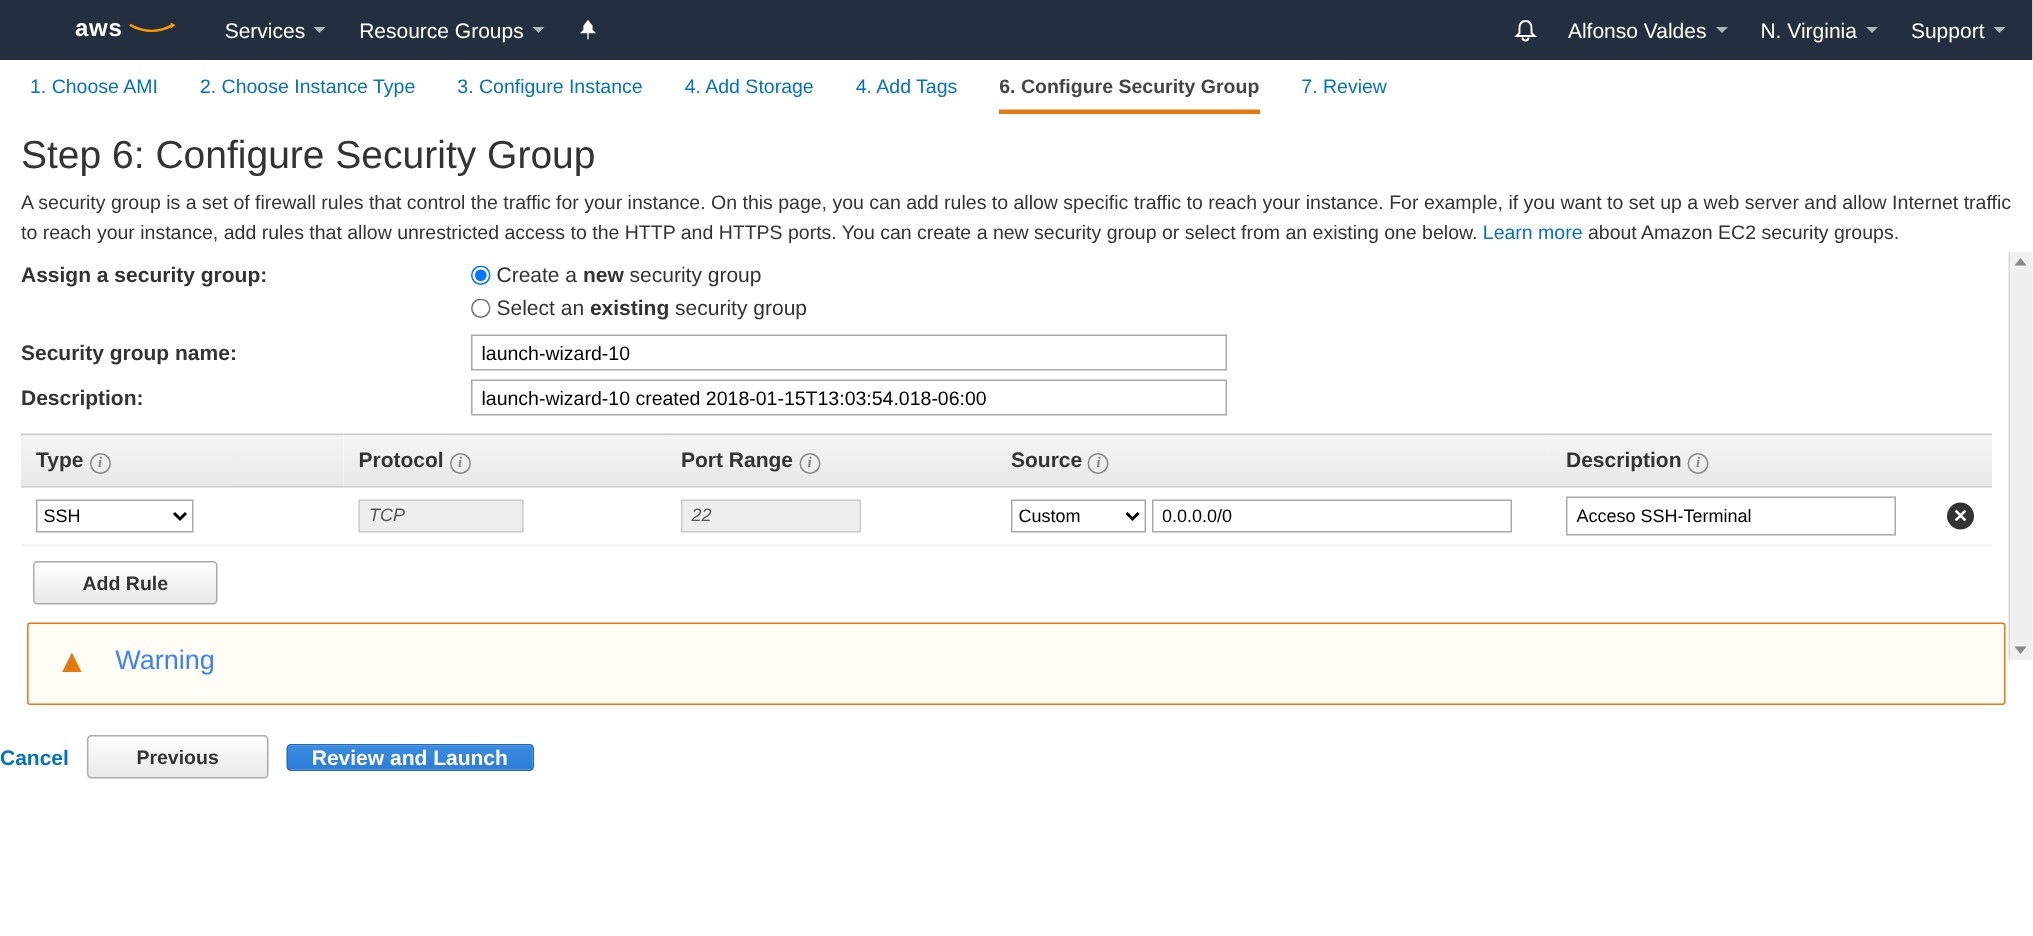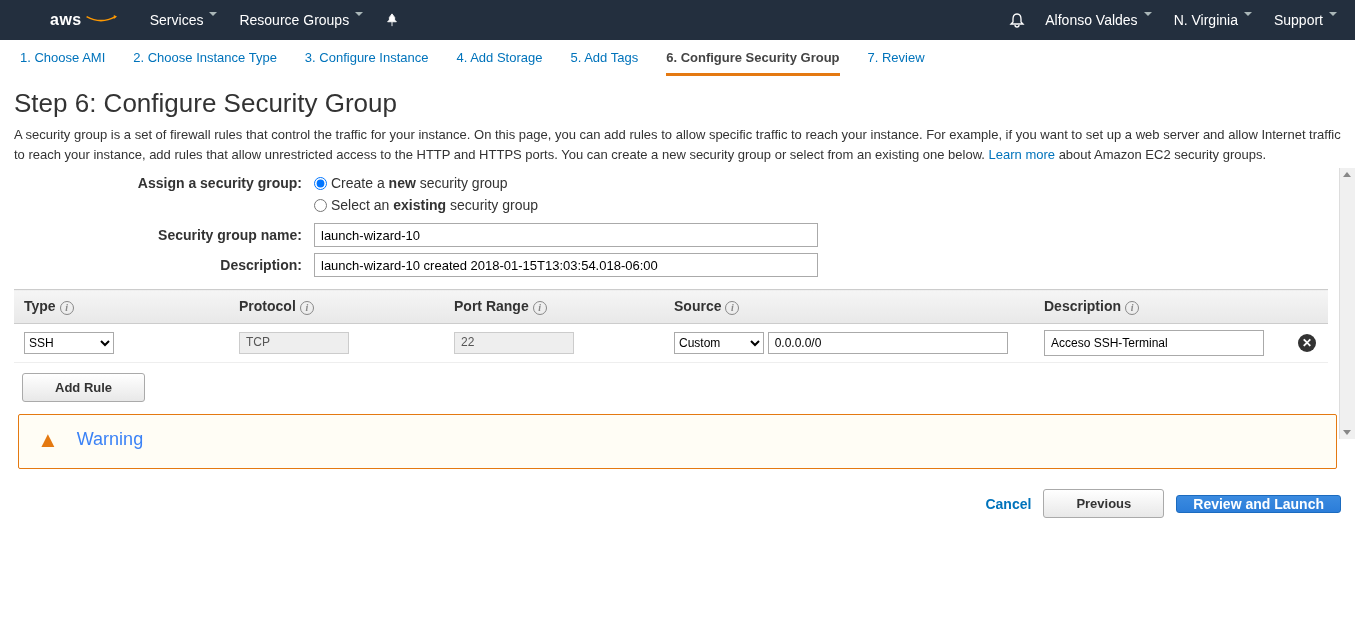--- a/index.html
+++ b/index.html
@@ -1,59 +1,59 @@
 <!DOCTYPE html>
 <html><head>
 <meta charset="utf-8">
 <style>
 * { box-sizing: border-box; margin: 0; padding: 0; }
 body { font-family: "Helvetica Neue", Arial, sans-serif; font-size: 13px; color: #333; background: #fff; width: 1355px; }
 .topnav { background: #232f3e; height: 40px; display: flex; align-items: center; padding: 0 10px 0 50px; color: #fff; }
 .aws-logo { display: inline-flex; align-items: baseline; margin-right: 30px; }
 .aws-logo .txt { font-weight: bold; font-size: 16px; letter-spacing: 0.5px; }
 .aws-logo .swoosh { display: block; width: 38px; height: 8px; margin-top: -2px; }
-.nav-item { color: #fff; font-size: 14px; margin-right: 22px; display: flex; cursor: pointer; }
+.nav-item { color: #fff; font-size: 14px; margin-right: 22px; display: flex; align-items: center; cursor: pointer; }
 .nav-caret { margin-left: 6px; border-left: 4px solid transparent; border-right: 4px solid transparent; border-top: 4px solid #aab7b8; }
 .nav-right { margin-left: auto; display: flex; align-items: center; }
 .bell { width: 16px; height: 16px; margin-right: 20px; }
 .pin { width: 14px; height: 14px; }
 .wizard-tabs { padding: 10px 20px 0 20px; display: flex; gap: 28px; border-bottom: 0; }
 .wtab { color: #0073bb; font-size: 13px; padding-bottom: 8px; cursor: pointer; }
 .wtab.active { color: #444; font-weight: bold; border-bottom: 3px solid #e47911; }
 .main { padding: 0 14px; position: relative; }
 .scroll-indicator { position: absolute; right: 0; top: 80px; bottom: 30px; width: 16px; background: #f0f0f0; border-left: 1px solid #ddd; }
 .scroll-up, .scroll-down { position: absolute; left: 3px; border-left: 4px solid transparent; border-right: 4px solid transparent; }
 .scroll-up { top: 4px; border-bottom: 5px solid #888; }
 .scroll-down { bottom: 4px; border-top: 5px solid #888; }
 h1 { font-size: 26px; font-weight: 400; color: #333; margin: 12px 0 6px 0; }
 .desc { font-size: 13px; line-height: 1.55; color: #333; margin-bottom: 10px; }
 .desc a { color: #0073bb; text-decoration: none; }
 .form-row { display: flex; align-items: center; margin: 6px 0; }
-.form-label { width: 300px; text-align: right; font-weight: bold; padding-right: 12px; font-size: 14px; }
+.form-label { width: 300px; text-align: left; font-weight: bold; padding-right: 12px; font-size: 14px; }
 .radio-opts { display: flex; flex-direction: column; gap: 8px; font-size: 14px; }
 .radio-opts label { display: flex; align-items: center; gap: 4px; }
 .text-input { width: 504px; height: 24px; border: 1px solid #aaa; padding: 2px 6px; font-size: 13px; background: #fff; }
 .rules-table { width: 1314px; border-collapse: collapse; margin-top: 12px; }
 .rules-table th { text-align: left; font-size: 14px; font-weight: bold; padding: 8px 10px; background: linear-gradient(#f5f5f5,#e8e8e8); border-top: 1px solid #ccc; border-bottom: 1px solid #ccc; }
 .rules-table td { padding: 6px 10px; border-bottom: 1px solid #eee; }
 .info-ic { display: inline-block; width: 14px; height: 14px; border: 1px solid #888; border-radius: 50%; text-align: center; line-height: 12px; font-size: 10px; color: #888; margin-left: 4px; font-family: Georgia, serif; font-style: italic; }
-.sel { width: 90px; height: 22px; border: 1px solid #aaa; background: #fff; font-size: 12px; }
+.sel { width: 105px; height: 22px; border: 1px solid #aaa; background: #fff; font-size: 12px; }
 .sel-sm { width: 90px; }
-.cell-ro { width: 110px; height: 22px; border: 1px solid #ccc; background: #eee; padding: 2px 6px; display: inline-block; font-size: 12px; color: #555; }
+.cell-ro { width: 110px; height: 22px; border: 1px solid #ccc; background: #eee; padding: 2px 6px; display: inline-block; font-size: 12px; color: #555; font-style: italic; }
 .cell-ro.wide { width: 120px; }
 .src-input { width: 240px; height: 22px; border: 1px solid #aaa; padding: 2px 6px; font-size: 12px; }
 .desc-input { width: 220px; height: 22px; border: 1px solid #aaa; padding: 12px 6px; font-size: 12px; }
 .remove-ic { width: 18px; height: 18px; background: #333; border-radius: 50%; color: #fff; display: inline-flex; align-items: center; justify-content: center; font-size: 12px; cursor: pointer; font-weight: bold; }
 .btn { background: linear-gradient(#fff,#e8e8e8); border: 1px solid #aaa; border-radius: 3px; padding: 6px 32px; font-size: 13px; font-weight: bold; color: #333; cursor: pointer; }
 .add-rule-wrap { margin: 10px 0 12px 8px; }
 .warning-box { border: 1px solid #e47911; background: #fffdf5; border-radius: 2px; padding: 14px 18px; display: flex; gap: 18px; margin: 0 4px 10px 4px; }
 .warn-ic { color: #e47911; font-size: 22px; line-height: 1; }
 .warn-title { color: #3b82f6; font-size: 18px; margin-bottom: 4px; }
 .warn-text { font-size: 13px; color: #333; }
-.footer { display: flex; justify-content: flex-end; align-items: center; gap: 12px; padding: 10px 14px 14px 0; }
+.footer { display: flex; align-items: center; gap: 12px; padding: 10px 14px 14px 0; }
 .link-btn { color: #0073bb; font-weight: bold; cursor: pointer; font-size: 14px; }
 .btn-primary { background: #2b7dd9; background: linear-gradient(#3b8be0,#2b7dd9); border: 1px solid #1b6bbf; color: #fff; border-radius: 3px; padding: 0 16px; font-size: 14px; font-weight: bold; cursor: pointer; }
 </style>
 </head>
 <body>
 
 <div class="topnav">
   <span class="aws-logo">
     <span style="display:flex;flex-direction:row;align-items:center">
       <span class="txt">aws</span>
@@ -93,21 +93,21 @@
         <span class="nav-caret"></span>
       </span>
   </span>
 </div>
 
 <div class="wizard-tabs">
   <span class="wtab">1. Choose AMI</span>
   <span class="wtab">2. Choose Instance Type</span>
   <span class="wtab">3. Configure Instance</span>
   <span class="wtab">4. Add Storage</span>
-  <span class="wtab">5. Add Tags</span>
+  <span class="wtab">4. Add Tags</span>
   <span class="wtab active">6. Configure Security Group</span>
   <span class="wtab">7. Review</span>
 </div>
 
 <div class="main">
 
   <h1>Step 6: Configure Security Group</h1>
   <p class="desc">
     <span>A security group is a set of firewall rules that control the traffic for your instance. On this page, you can add rules to allow specific traffic to reach your instance. For example, if you want to set up a web server and allow Internet traffic to reach your instance, add rules that allow unrestricted access to the HTTP and HTTPS ports. You can create a new security group or select from an existing one below. </span><a href="#">Learn more</a><span> about Amazon EC2 security groups.</span>
   </p>

